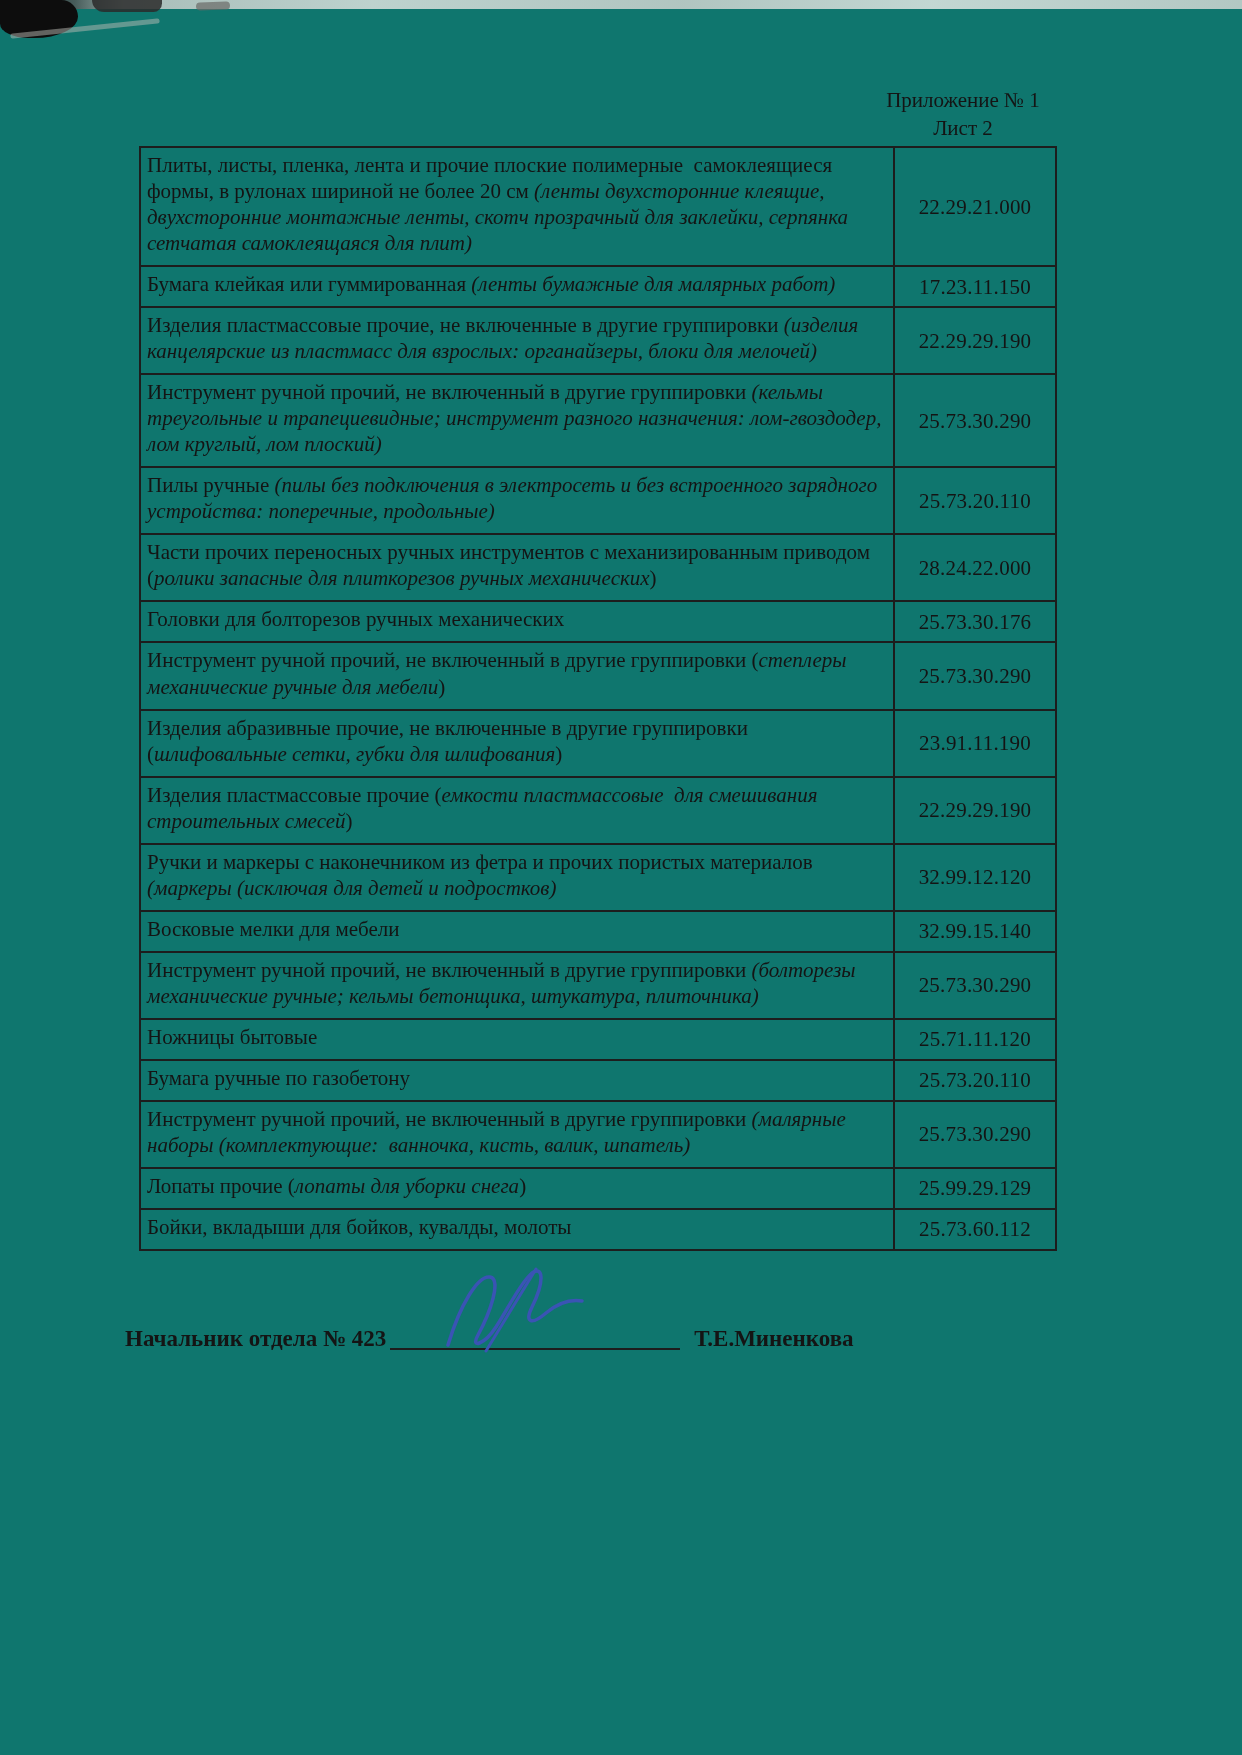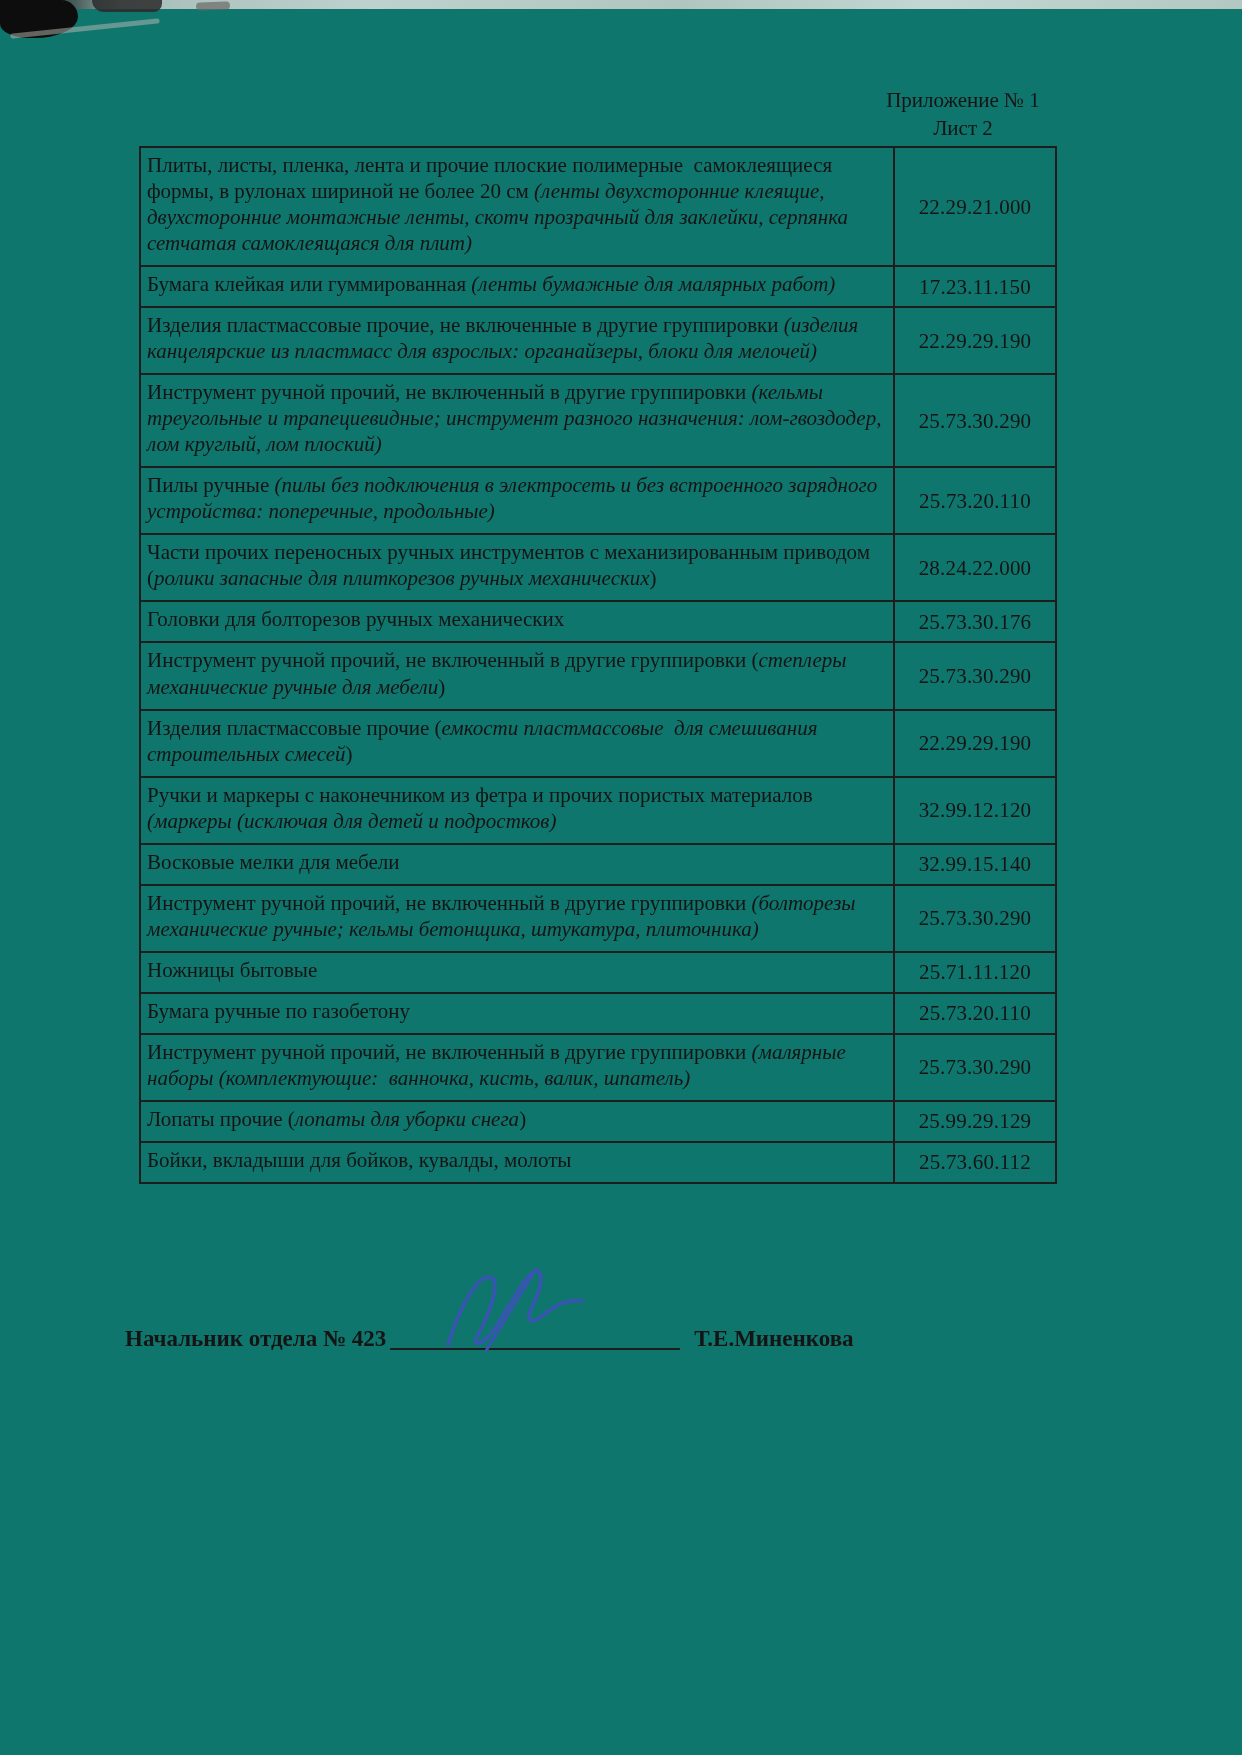--- a/index.html
+++ b/index.html
@@ -133,20 +133,24 @@
         </tr>
         <tr>
           <td class="desc-cell"><span class="seg">Головки для болторезов ручных механических</span></td>
           <td class="code-cell">25.73.30.176</td>
         </tr>
         <tr>
           <td class="desc-cell"><span class="seg">Инструмент ручной прочий, не включенный в другие группировки (</span><span class="seg italic">степлеры механические ручные для мебели</span><span class="seg">)</span></td>
           <td class="code-cell">25.73.30.290</td>
         </tr>
         <tr>
+          <td class="desc-cell"><span class="seg">Изделия абразивные прочие, не включенные в другие группировки (</span><span class="seg italic">шлифовальные сетки, губки для шлифования</span><span class="seg">)</span></td>
+          <td class="code-cell">23.91.11.190</td>
+        </tr>
+        <tr>
           <td class="desc-cell"><span class="seg">Изделия пластмассовые прочие (</span><span class="seg italic">емкости пластмассовые  для смешивания строительных смесей</span><span class="seg">)</span></td>
           <td class="code-cell">22.29.29.190</td>
         </tr>
         <tr>
           <td class="desc-cell"><span class="seg">Ручки и маркеры с наконечником из фетра и прочих пористых материалов </span><span class="seg italic">(маркеры (исключая для детей и подростков)</span></td>
           <td class="code-cell">32.99.12.120</td>
         </tr>
         <tr>
           <td class="desc-cell"><span class="seg">Восковые мелки для мебели</span></td>
           <td class="code-cell">32.99.15.140</td>

